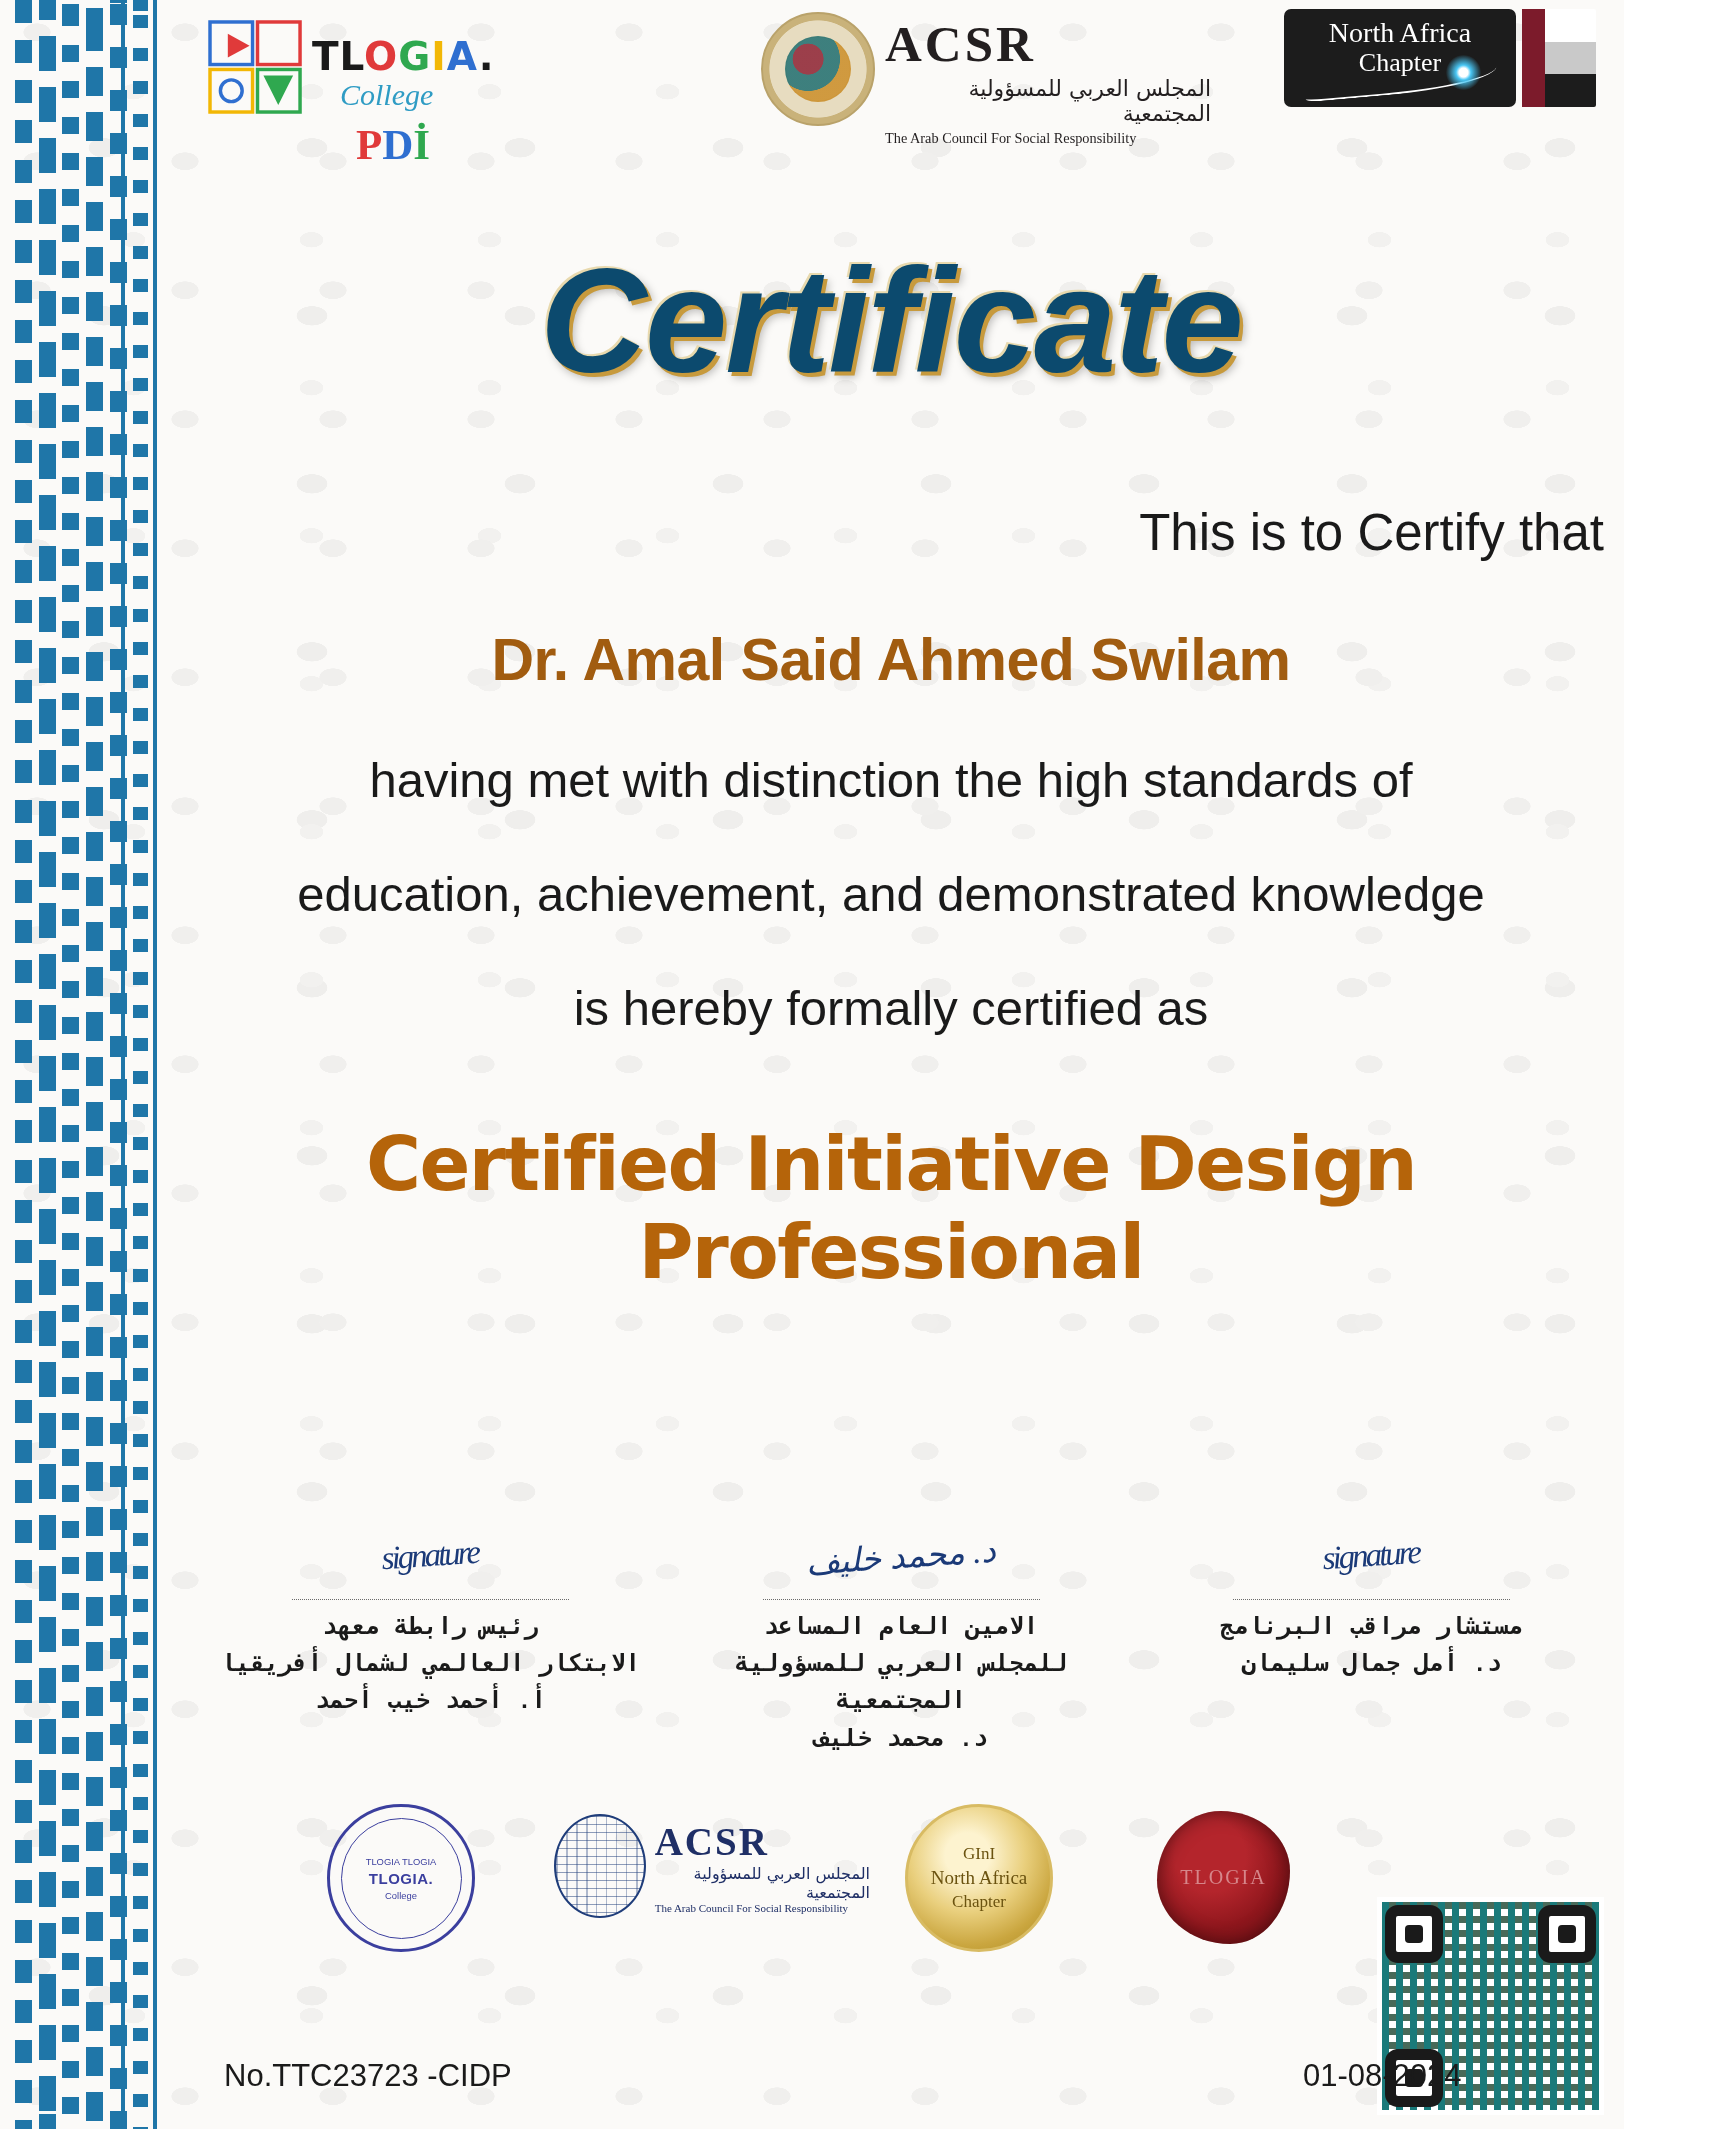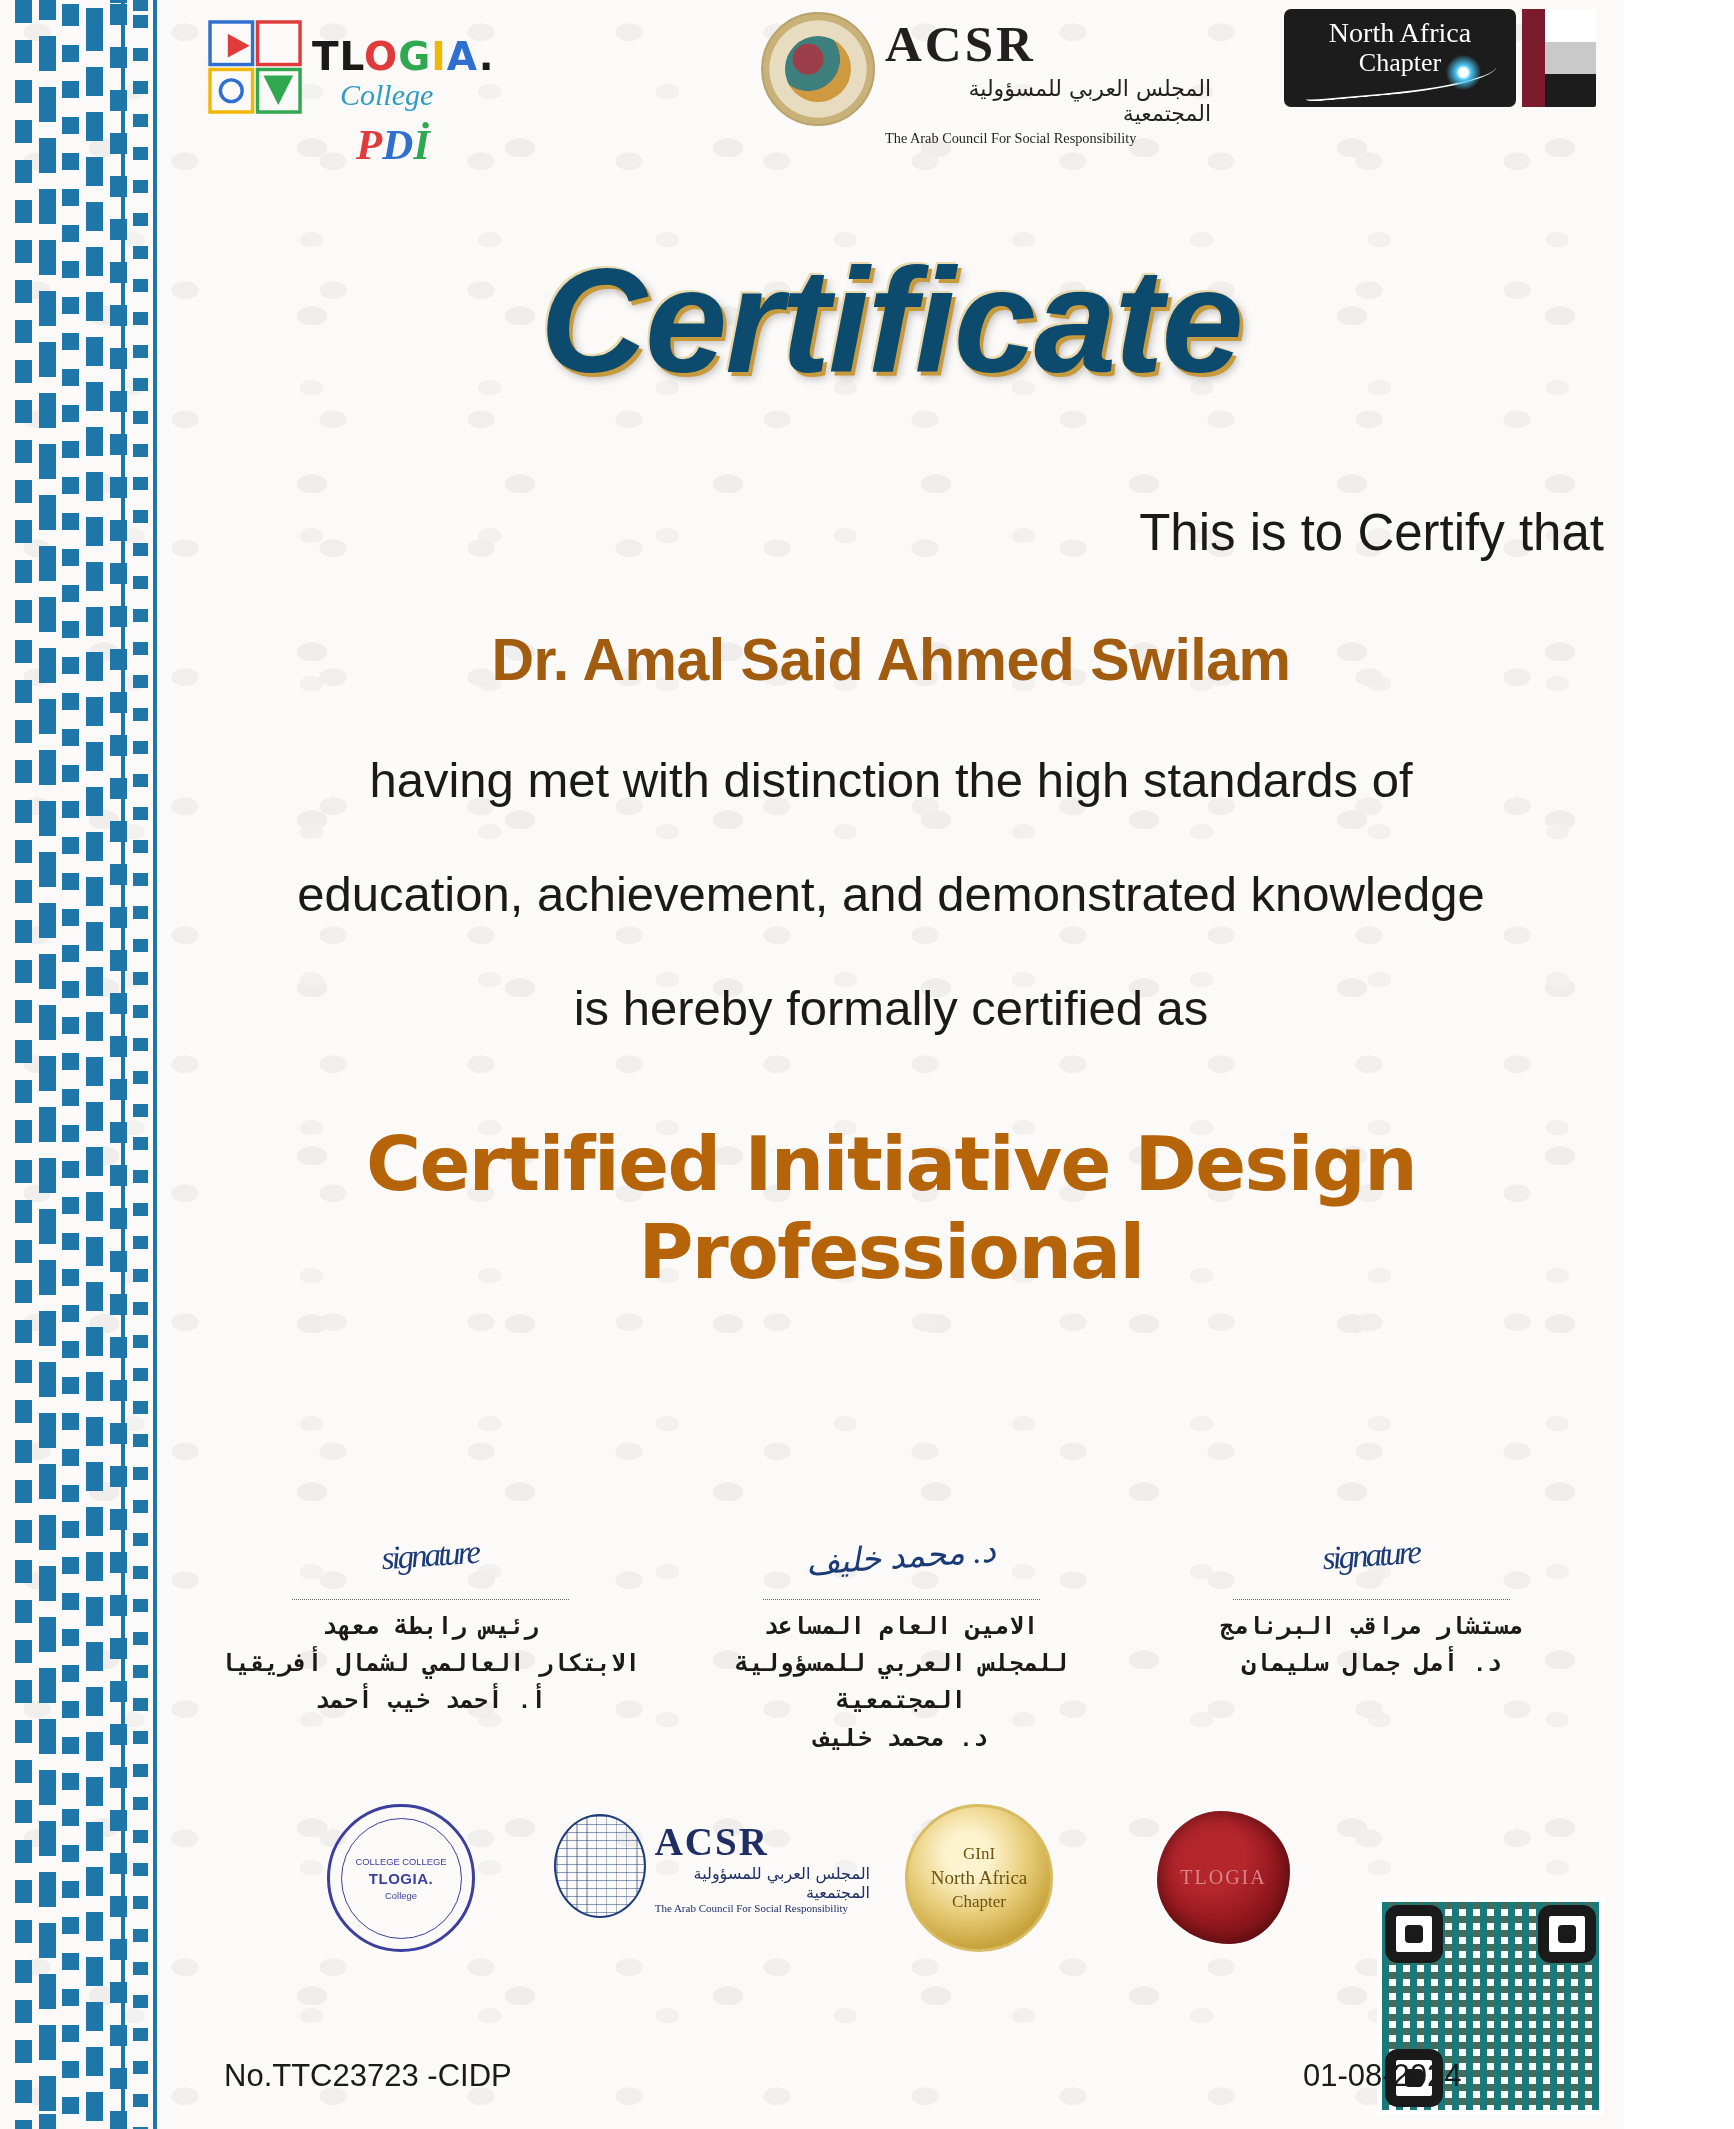--- a/index.html
+++ b/index.html
@@ -92,21 +92,20 @@
   .tl-word span { display: inline; }
   .tl-college {
     position: absolute; left: 132px; top: 63px;
     font-size: 30px; color: #2f9cc4; font-style: italic;
     font-family: "Liberation Serif", serif;
   }
   .tl-pdi {
     position: absolute; left: 148px; top: 105px;
     font-size: 43px; font-weight: 700;
     font-family: "Liberation Serif", serif;
-    font-style: italic;
   }
 
   .logo-acsr {
     position: absolute;
     left: 583px; top: 12px;
     width: 460px; height: 124px;
   }
   .acsr-emblem {
     position: absolute; left: 0; top: 0;
     width: 114px; height: 114px; border-radius: 50%;
@@ -477,21 +476,21 @@
       <div class="scribble">signature</div>
       <div class="rule"></div>
       <div class="ar">مستشار مراقب البرنامج</div>
       <div class="ar">د. أمل جمال سليمان</div>
     </div>
   </div>
 
   <div class="seals">
     <div class="seal seal-tlogia">
       <div class="in">
-        <div class="sub">COLLEGE COLLEGE</div>
+        <div class="sub">TLOGIA TLOGIA</div>
         <div class="nm">TLOGIA.</div>
         <div class="sub">College</div>
       </div>
     </div>
 
     <div class="seal seal-acsr">
       <div class="globe"></div>
       <div class="txt">
         <div class="t1">ACSR</div>
         <div class="t2">المجلس العربي للمسؤولية المجتمعية</div>

